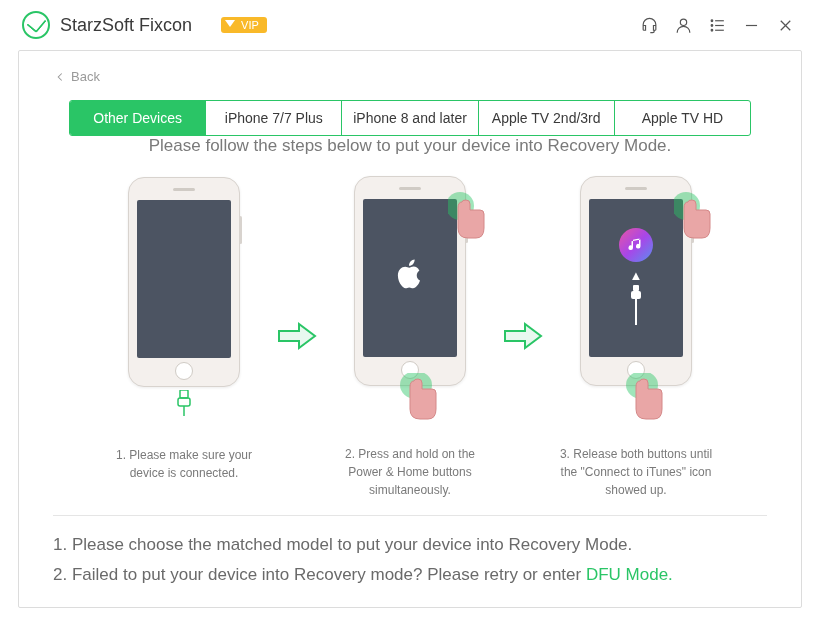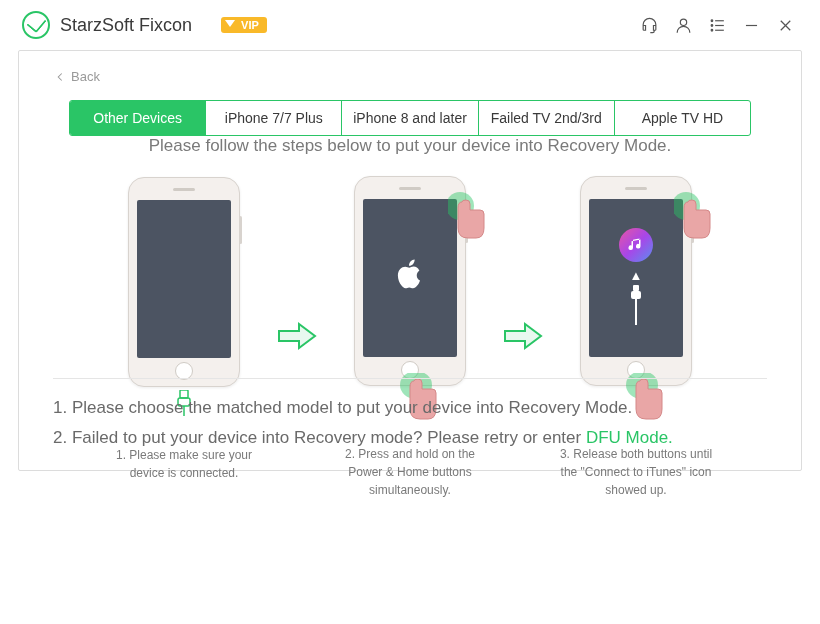--- a/index.html
+++ b/index.html
@@ -1,26 +1,26 @@
 <!DOCTYPE html>
 <html><head>
 <meta charset="utf-8">
 <style>
 *{margin:0;padding:0;box-sizing:border-box;font-family:"Segoe UI",Arial,sans-serif}
 body{background:#fff;width:820px;height:624px;overflow:hidden}
 .titlebar{height:50px;display:flex;align-items:center;padding:0 18px 0 22px}
 .logo{width:28px;height:28px;border-radius:50%;border:2.5px solid #2ac566;position:relative;margin-right:10px}
 .logo:before{content:"";position:absolute;width:11px;height:14px;border:2.5px solid #2ac566;border-top:none;border-left:none;transform:rotate(40deg);left:6px;top:2px;border-radius:0 0 3px 0}
 .appname{font-size:18px;color:#3a3a3a;margin-right:29px}
-.vip{background:#f9b929;color:#fff;font-size:11px;font-weight:bold;padding:2px 8px 2px 20px;border-radius:3px;position:relative}
+.vip{background:#f9b929;color:#fff;font-size:11px;font-weight:normal;padding:2px 8px 2px 20px;border-radius:3px;position:relative}
 .vip:before{content:"";position:absolute;left:4px;top:3px;width:0;height:0;border-left:5px solid transparent;border-right:5px solid transparent;border-top:7px solid #fff}
 .spacer{flex:1}
 .ticon{width:28px;height:28px;display:flex;align-items:center;justify-content:center;color:#555;cursor:pointer;margin:0 3px}
 .ticon svg{width:19px;height:19px;stroke:#555;fill:none;stroke-width:1.5}
-.frame{border:1px solid #dcdcdc;margin:0 18px 14px;border-radius:2px;height:421px;padding:18px 34px 14px;position:relative}
+.frame{border:1px solid #dcdcdc;margin:0 18px 14px;border-radius:2px;height:558px;padding:18px 34px 14px;position:relative}
 .back{color:#9a9a9a;font-size:13px;display:flex;align-items:center;cursor:pointer}
 .back svg{width:14px;height:14px;margin-right:4px;stroke:#9a9a9a;fill:none;stroke-width:1.8}
 .tabs{display:flex;border:1px solid #2ac566;border-radius:3px;margin:16px 16px 0;overflow:hidden}
 .tab{flex:1;text-align:center;padding:9px 0;font-size:14px;color:#3a3a3a;border-right:1px solid #2ac566;cursor:pointer}
 .tab:last-child{border-right:none}
 .tab.active{background:#2ac566;color:#fff}
 .instr{text-align:center;color:#7a7a7a;font-size:17px;margin-top:0}
 .steps{display:flex;align-items:center;justify-content:center;margin-top:20px;gap:8px}
 .step{width:170px;text-align:center}
 .phone{width:120px;height:225px;margin:0 auto;position:relative}
@@ -92,21 +92,21 @@
     <svg viewBox="0 0 24 24">
         <polyline points="15 18 9 12 15 6"></polyline>
       </svg>
     <span>Back</span>
   </div>
 
   <div class="tabs">
     <div class="tab active">Other Devices</div>
     <div class="tab">iPhone 7/7 Plus</div>
     <div class="tab">iPhone 8 and later</div>
-    <div class="tab">Failed TV 2nd/3rd</div>
+    <div class="tab">Apple TV 2nd/3rd</div>
     <div class="tab">Apple TV HD</div>
   </div>
 
   <div class="instr">Please follow the steps below to put your device into Recovery Mode.</div>
 
   <div class="steps">
 
     <div class="step">
       <div class="phone">
         <div class="pbody">

